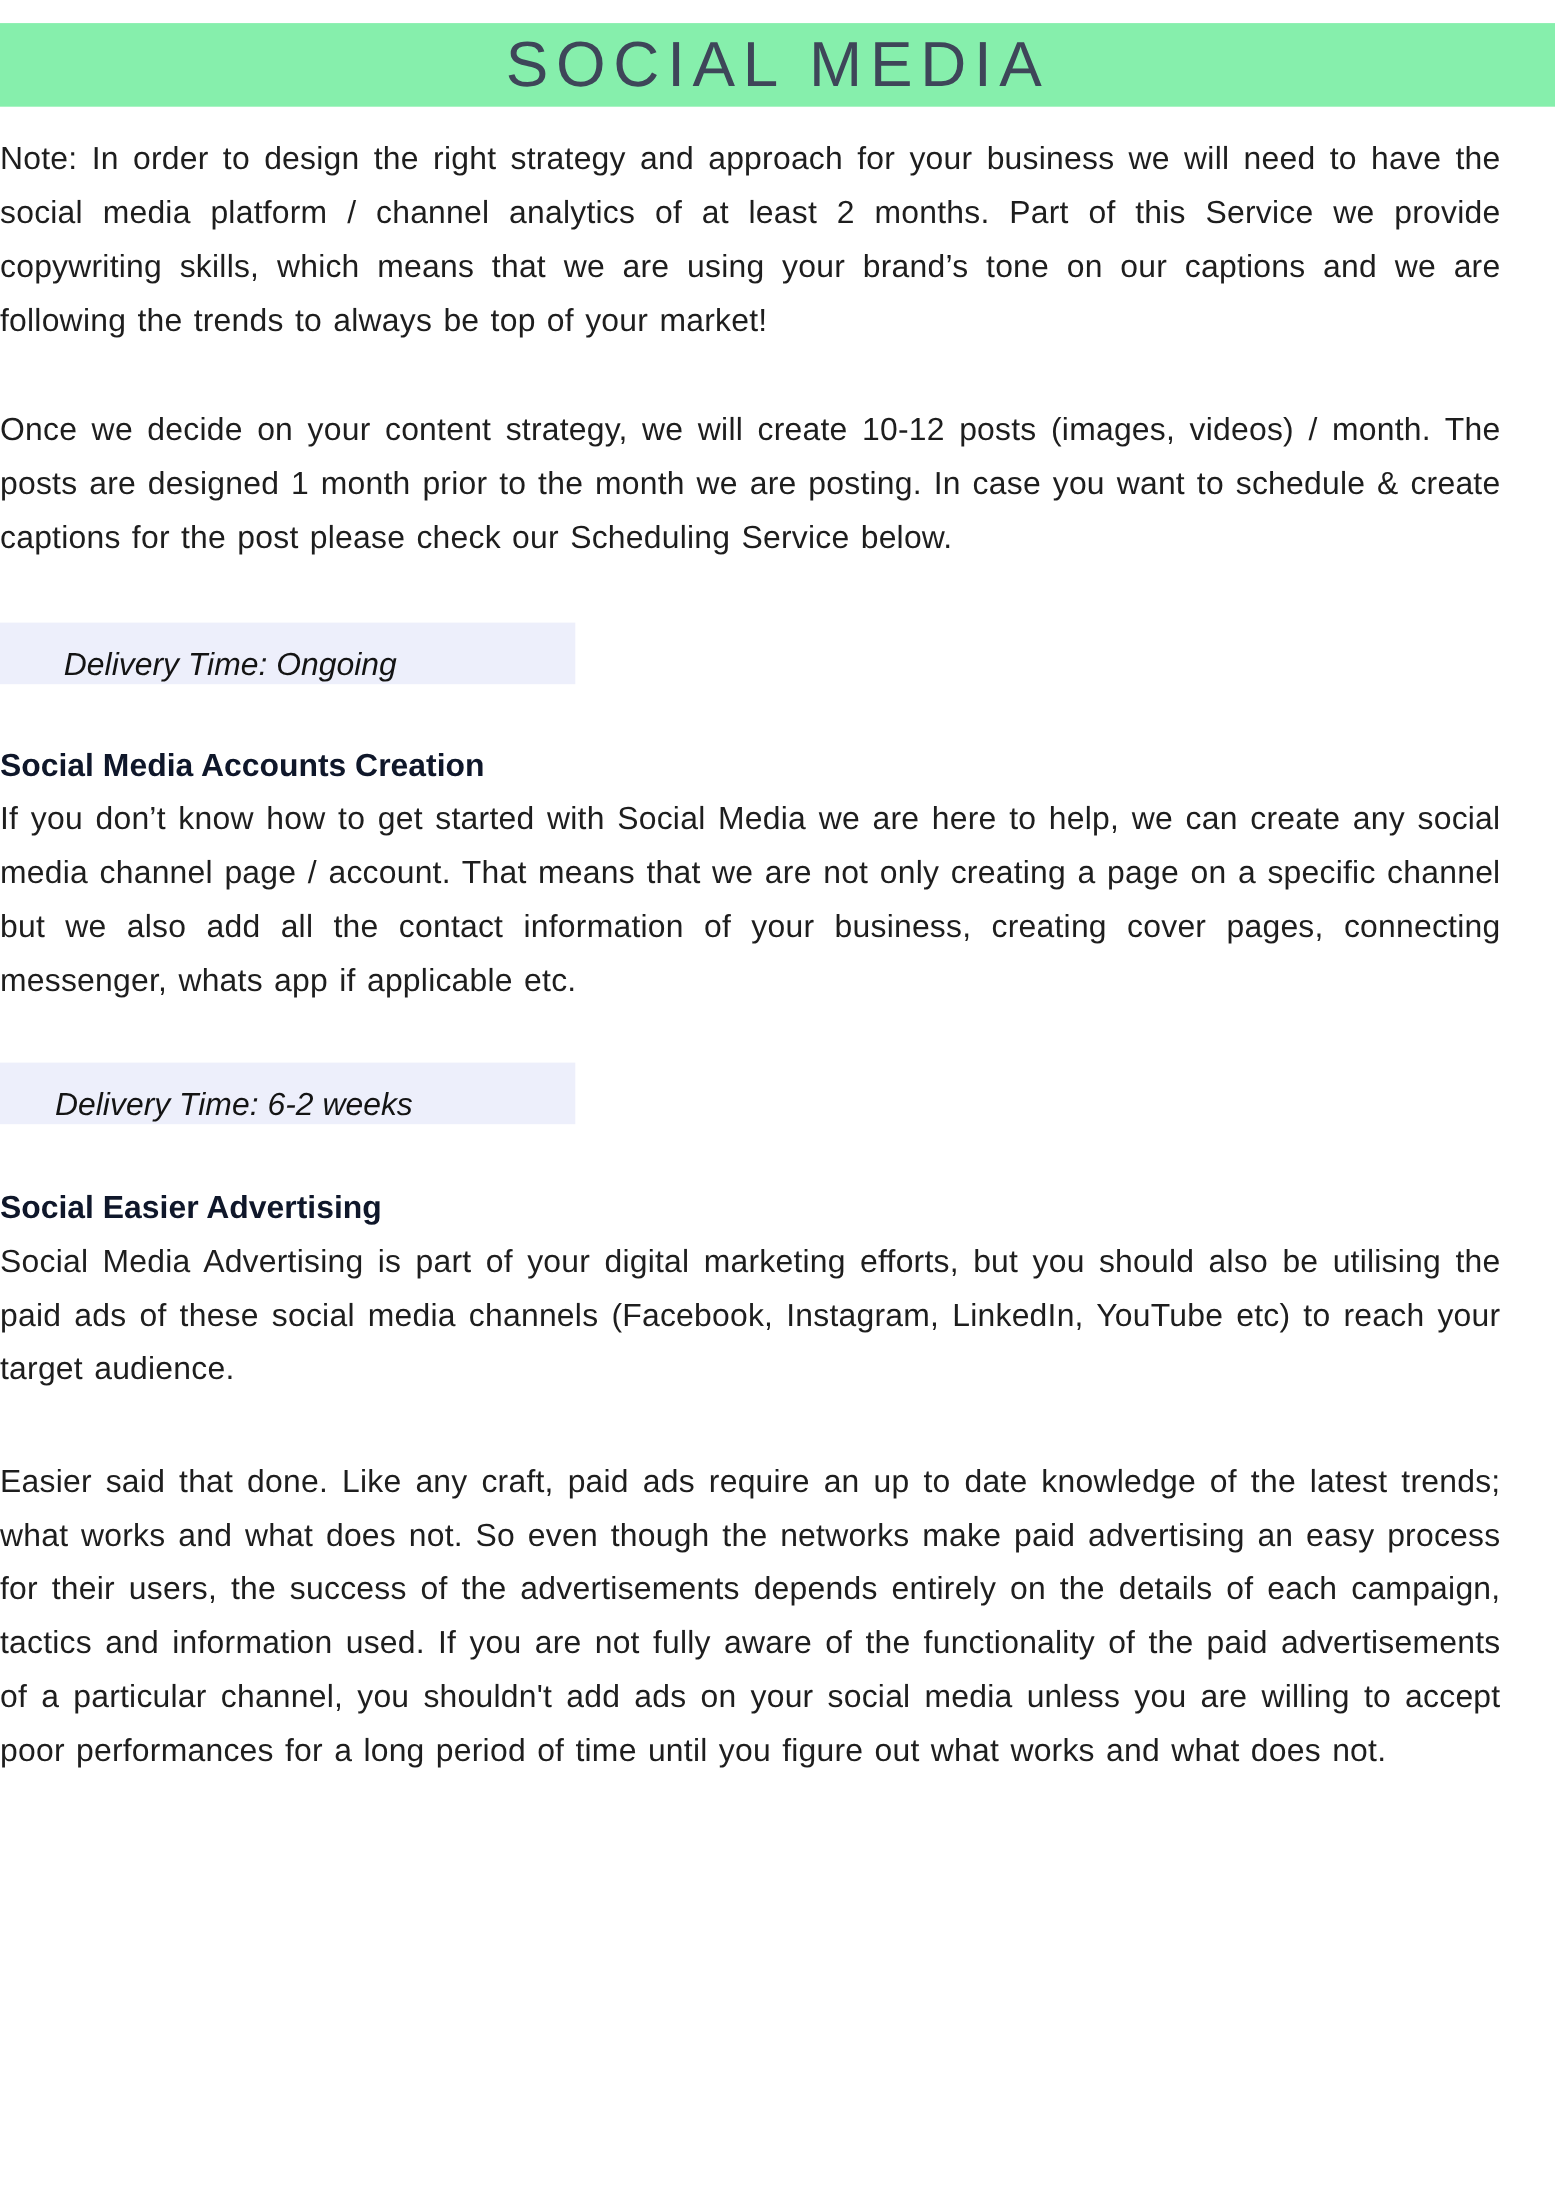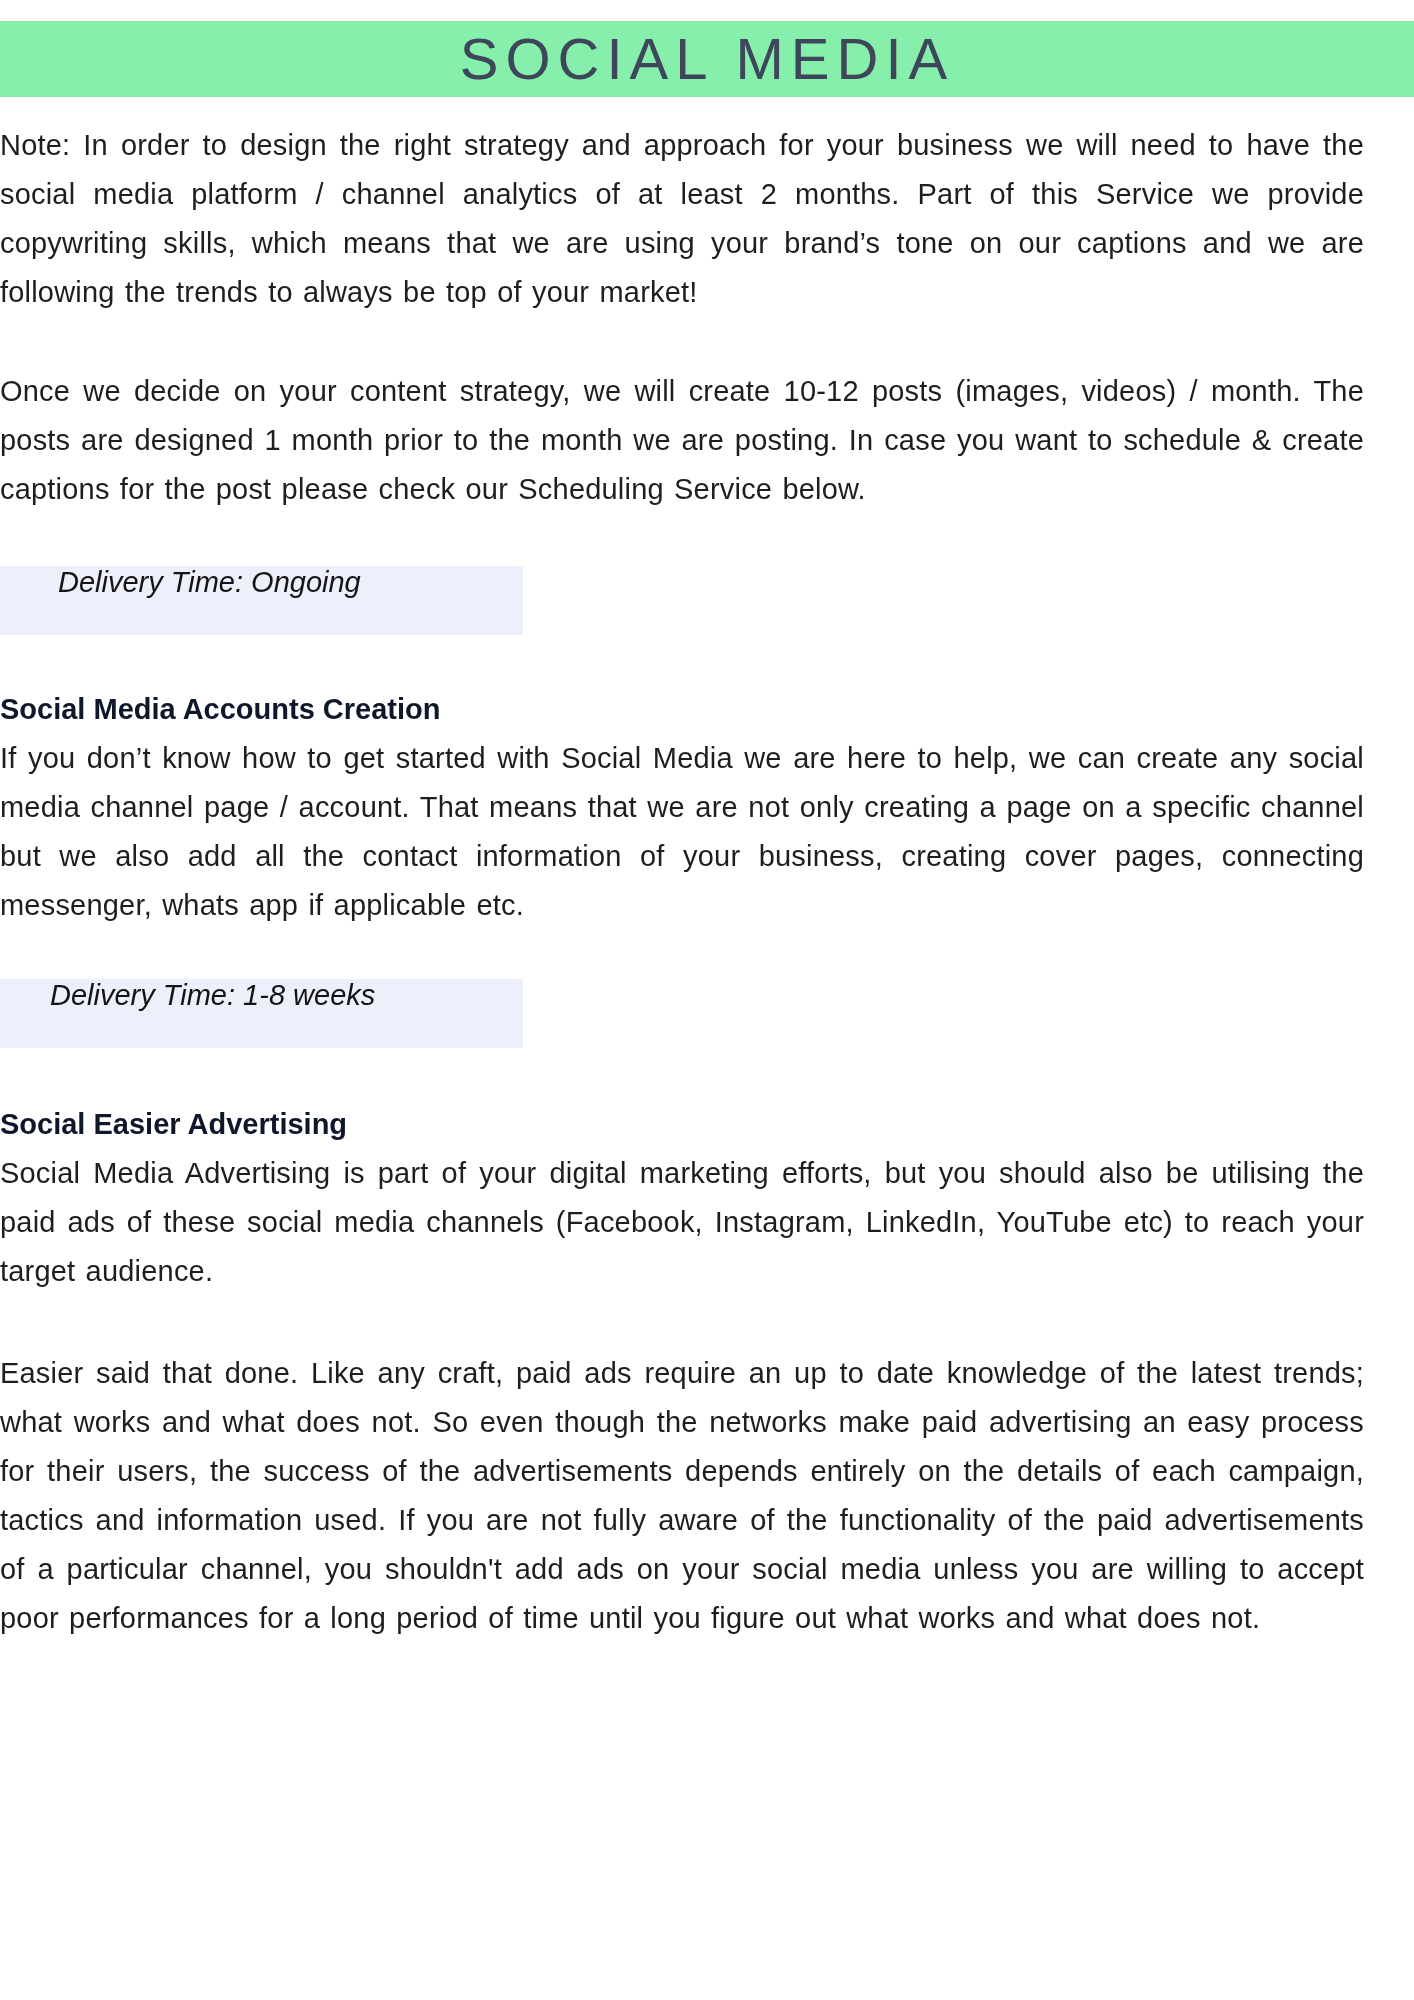--- a/index.html
+++ b/index.html
@@ -49,24 +49,24 @@
   .section-heading {
     margin: 50px 0 0 0;
     font-size: 29px;
     line-height: 49px;
     font-weight: 700;
     color: #0f172a;
   }
   .mt-heading2  { margin-top: 52px; }
   .delivery-band {
     width: 523px;
-    height: 69px;
+    height: 56px;
     background: #edeffb;
     display: flex;
-    align-items: flex-start;
+    align-items: flex-end;
     box-sizing: border-box;
   }
   .delivery-1 { margin-top: 52px; padding-left: 58px; }
   .delivery-2 { margin-top: 49px; padding-left: 50px; }
   .delivery-text {
     font-style: italic;
     font-size: 29px;
     color: #141414;
     white-space: nowrap;
   }
@@ -88,21 +88,21 @@
   <div class="delivery-band delivery-1">
     <span class="delivery-text">Delivery Time: Ongoing</span>
   </div>
 
   <section class="inset">
     <h2 class="section-heading">Social Media Accounts Creation</h2>
     <p class="para">If you don’t know how to get started with Social Media we are here to help, we can create any social media channel page / account. That means that we are not only creating a page on a specific channel but we also add all the contact information of your business, creating cover pages, connecting messenger, whats app if applicable etc.</p>
   </section>
 
   <div class="delivery-band delivery-2">
-    <span class="delivery-text">Delivery Time: 1-8 weeks</span>
+    <span class="delivery-text">Delivery Time: 6-2 weeks</span>
   </div>
 
   <section class="inset">
     <h2 class="section-heading mt-heading2">Social Easier Advertising</h2>
     <p class="para">Social Media Advertising is part of your digital marketing efforts, but you should also be utilising the paid ads of these social media channels (Facebook, Instagram, LinkedIn, YouTube etc) to reach your target audience.</p>
     <p class="para mt-easier">Easier said that done. Like any craft, paid ads require an up to date knowledge of the latest trends; what works and what does not. So even though the networks make paid advertising an easy process for their users, the success of the advertisements depends entirely on the details of each campaign, tactics and information used. If you are not fully aware of the functionality of the paid advertisements of a particular channel, you shouldn't add ads on your social media unless you are willing to accept poor performances for a long period of time until you figure out what works and what does not.</p>
   </section>
 
 </div>
 

